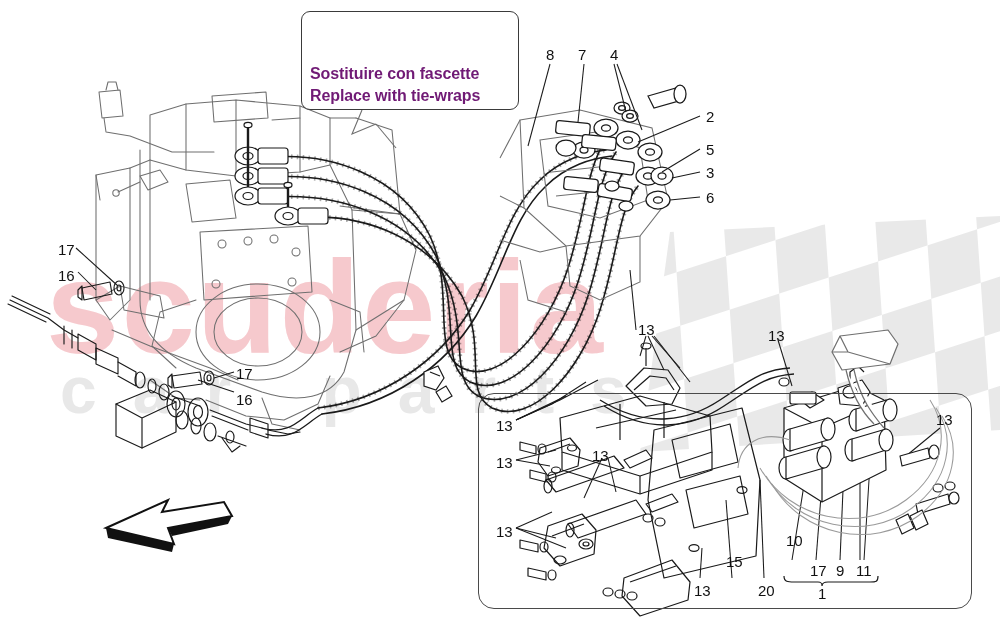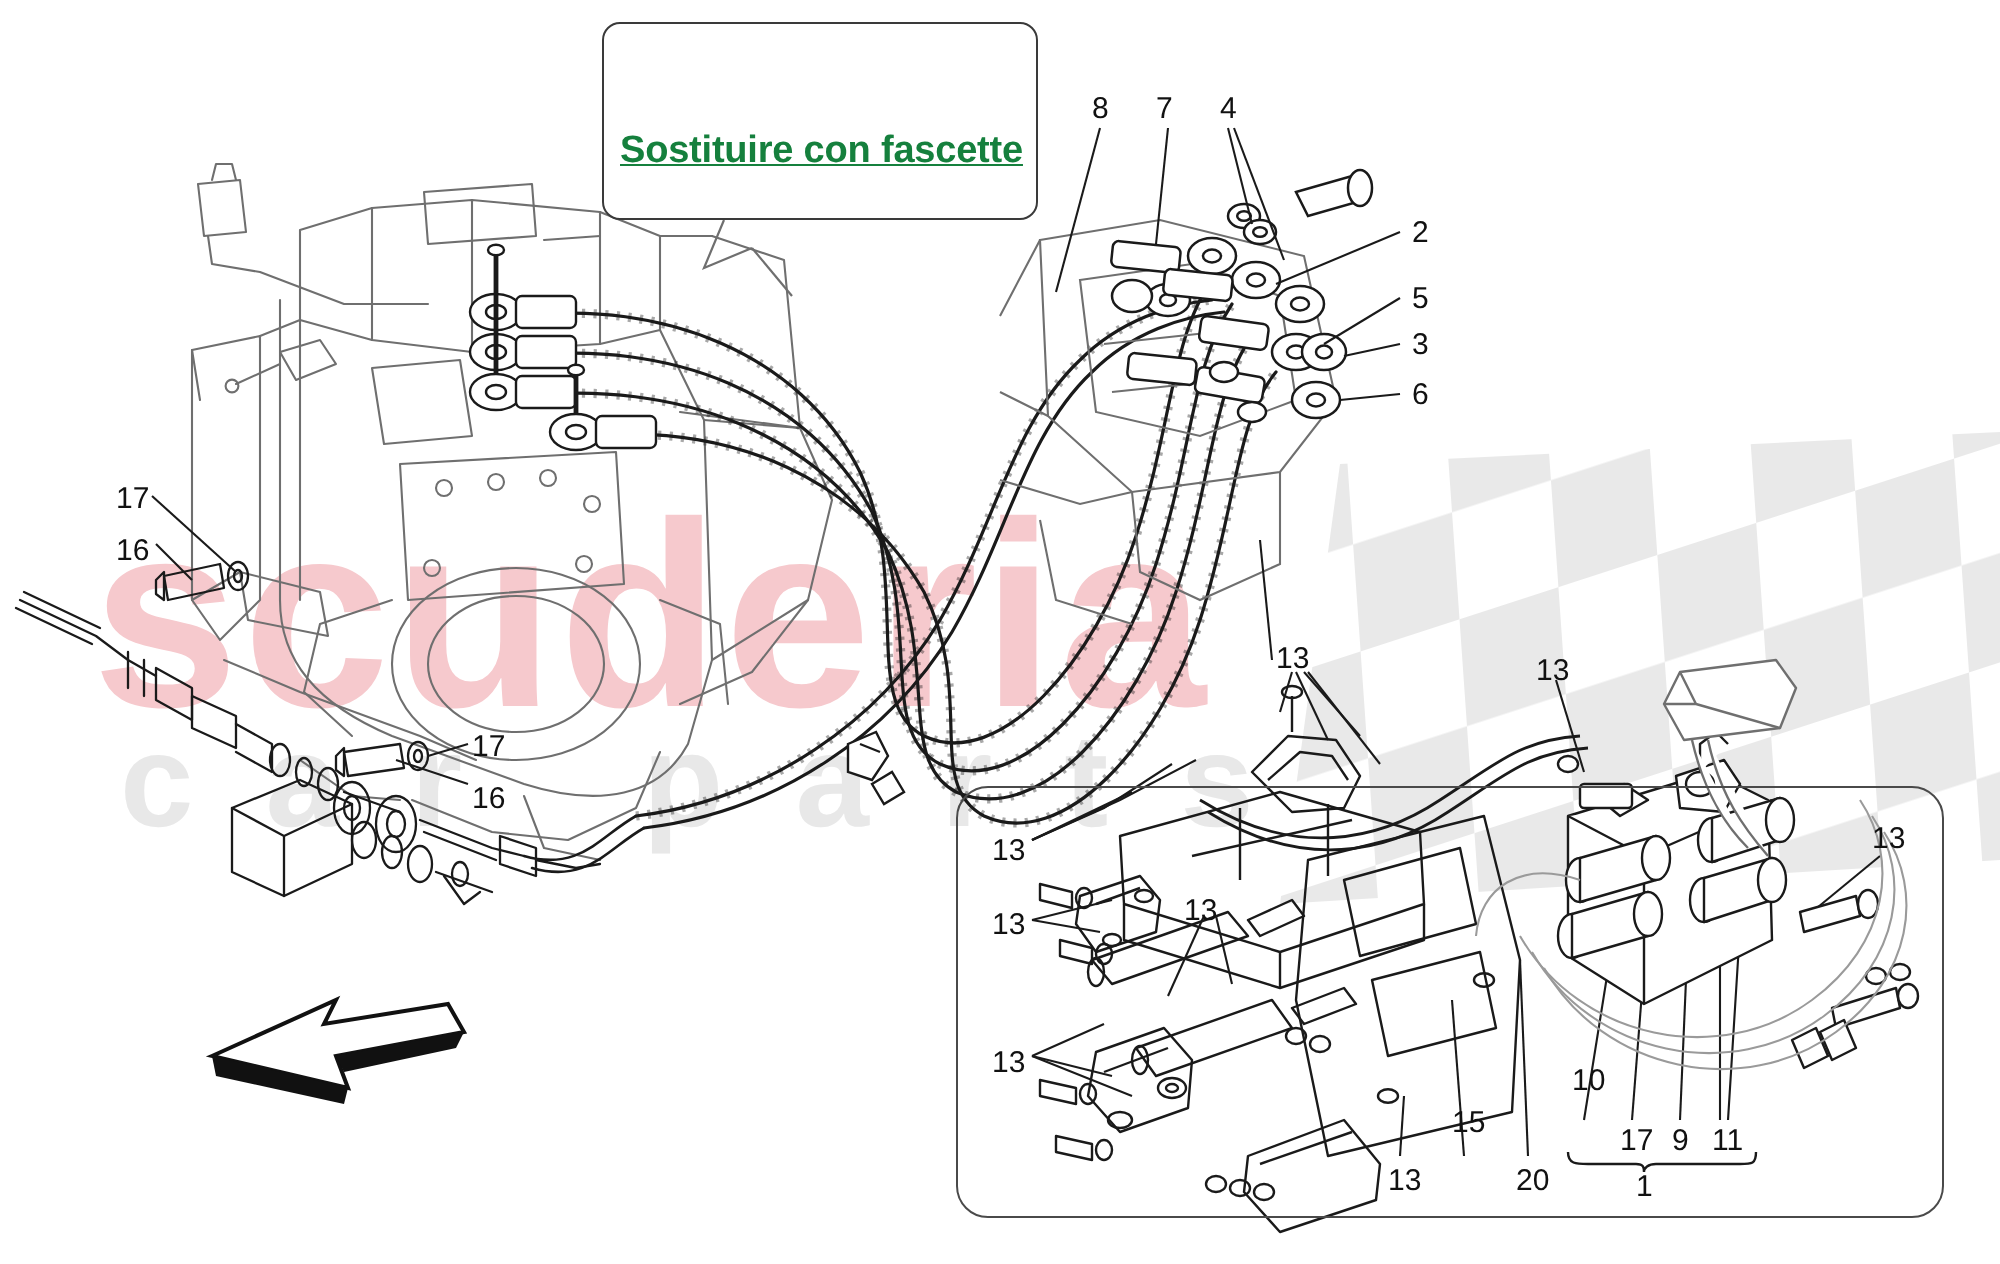--- a/index.html
+++ b/index.html
@@ -3,22 +3,22 @@
 <meta charset="utf-8">
 <style>
   html,body{margin:0;padding:0;background:#ffffff;}
   body{font-family:"Liberation Sans",sans-serif;}
   #stage{position:relative;width:1000px;height:632px;background:#fff;overflow:hidden;}
   #stage svg{position:absolute;left:0;top:0;}
   .lbl{position:absolute;font-family:"Liberation Sans",sans-serif;font-size:15px;color:#111;
        white-space:nowrap;line-height:1;}
   .callout-box{position:absolute;left:301px;top:11px;width:218px;height:99px;
        border:1.4px solid #3a3a3a;border-radius:9px;background:#fff;box-sizing:border-box;}
-  .callout-text{position:absolute;left:310px;top:63px;font-size:19px;font-weight:bold;
-       color:#15803d;line-height:1.35;letter-spacing:-0.1px;text-decoration:underline;}
+  .callout-text{position:absolute;left:310px;top:63px;font-size:16px;font-weight:bold;
+       color:#701a75;line-height:1.35;letter-spacing:-0.1px;}
   .inset-box{position:absolute;left:478px;top:393px;width:494px;height:216px;
        border:1.3px solid #4a4a4a;border-radius:16px;background:transparent;box-sizing:border-box;}
   .wm{position:absolute;pointer-events:none;user-select:none;font-weight:bold;}
   .wm1{left:46px;top:232px;font-size:132px;color:#f6c9cd;letter-spacing:2px;}
   .wm2{left:60px;top:352px;font-size:66px;color:#e8e8e8;letter-spacing:36px;}
 </style>
 </head>
 <body>
 
 <div id="stage">
@@ -404,20 +404,21 @@
         <path d="M465,64 C475,62 479,70 476,80"></path>
         <path d="M488,40 C500,40 504,50 500,62 C496,74 486,78 480,72"></path>
         <path d="M490,45 C498,45 500,52 498,60"></path>
       </g>
     </g>
   </svg>
 
   <div class="callout-box"></div>
   <div class="callout-text">
     <div>Sostituire con fascette</div>
+    <div>Replace with tie-wraps</div>
   </div>
 
   <div class="inset-box"></div>
 
   <div class="lbl" style="left:546px;top:47px;">8</div>
   <div class="lbl" style="left:578px;top:47px;">7</div>
   <div class="lbl" style="left:610px;top:47px;">4</div>
 
   <div class="lbl" style="left:706px;top:109px;">2</div>
   <div class="lbl" style="left:706px;top:142px;">5</div>

